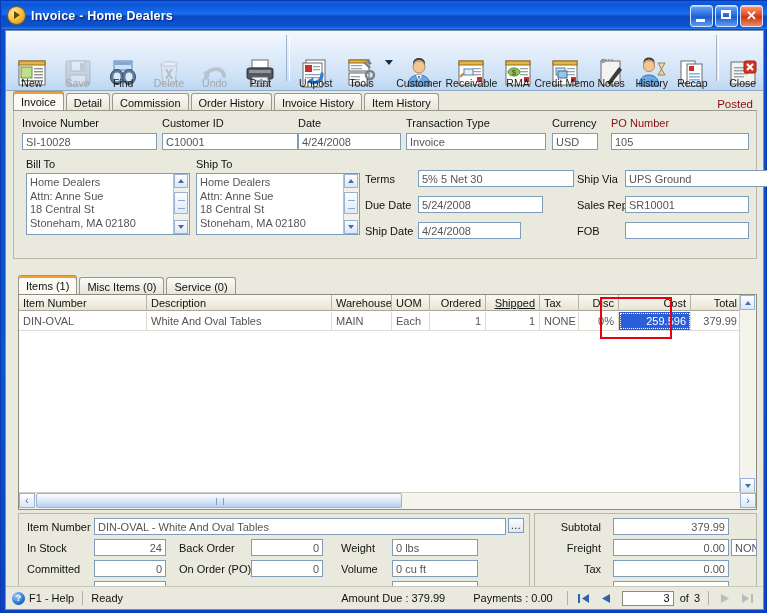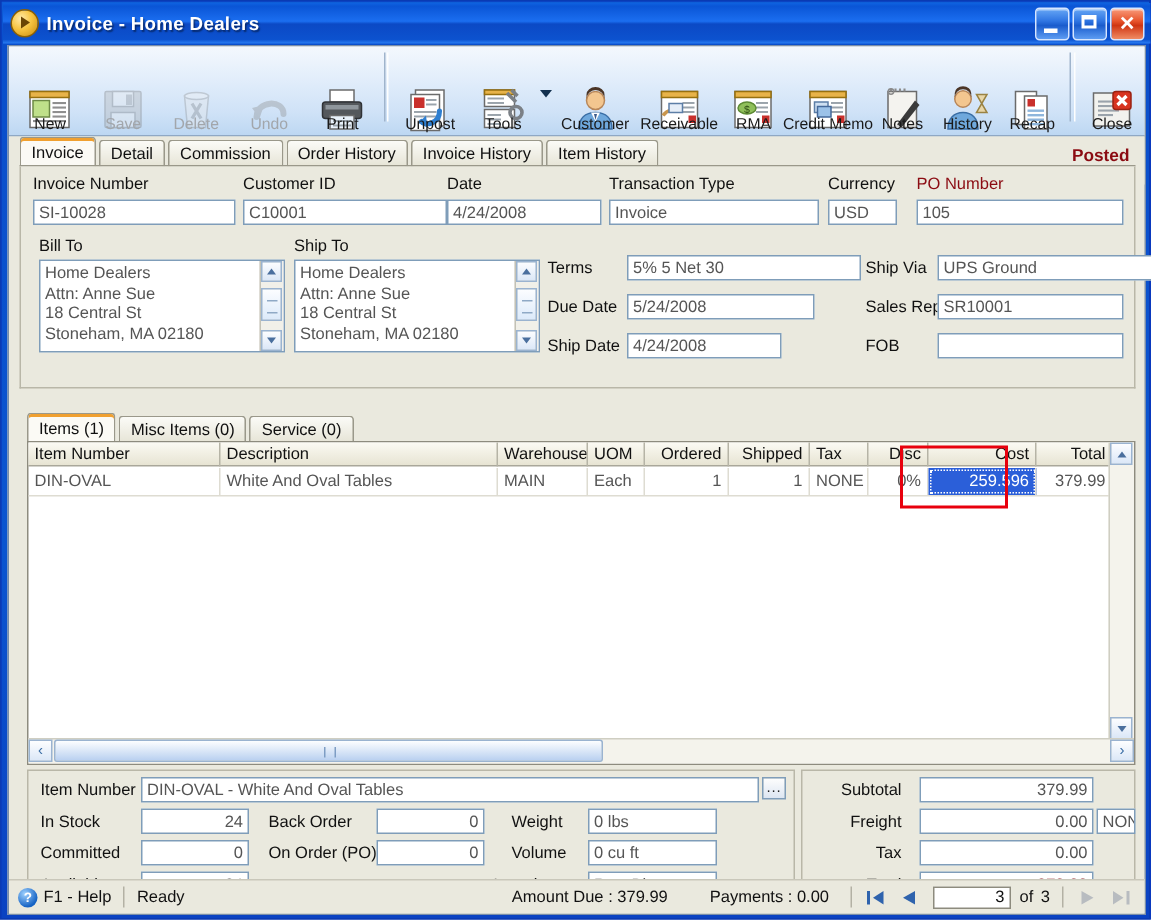--- a/index.html
+++ b/index.html
@@ -66,21 +66,21 @@
   .tb .ico{width:32px;height:32px;position:relative;}
   .tb.dis .ico{opacity:.35;filter:grayscale(100%);}
   .tb.narrow{width:48px;}
   .tb.wide{width:62px;}
   .tb-sep{width:2px;height:46px;margin:4px 3px 0 3px;border-left:1px solid #9fb4cc;border-right:1px solid #fdfefe;}
   .tb-arrow{width:10px;height:58px;display:flex;align-items:center;justify-content:center;padding-top:4px;box-sizing:border-box;}
   .tb-arrow i{display:block;border-left:4px solid transparent;border-right:4px solid transparent;border-top:5px solid #12304f;}
 
   
   .postedbar{position:absolute;left:0;top:60px;width:757px;height:32px;background:#eae9de;}
-  .posted{position:absolute;right:10px;top:7px;color:#8b0b12;font-weight:bold;font-size:11.5px;}
+  .posted{position:absolute;right:10px;top:7px;color:#8b0b12;font-weight:normal;font-size:11.5px;}
 
   
   .tabrow{position:absolute;left:7px;top:62px;height:18px;display:flex;align-items:flex-end;}
   .tab{
     height:17px;padding:0 7px;margin-right:2px;display:flex;align-items:center;
     background:linear-gradient(to bottom,#fbfbf7,#e6e4d6);
     border:1px solid #9a988a;border-bottom:none;border-radius:3px 3px 0 0;
     font-size:11px;color:#101010;white-space:nowrap;
   }
   .tab.active{
@@ -211,20 +211,34 @@
           <svg width="32" height="32" viewBox="0 0 32 32">
             <rect x="4" y="4" width="24" height="24" rx="1" fill="#9fb6cc" stroke="#5d7590"></rect>
             <rect x="9" y="4" width="14" height="10" fill="#e7eef5" stroke="#5d7590"></rect>
             <rect x="18" y="6" width="4" height="7" fill="#7d93aa"></rect>
             <rect x="8" y="18" width="16" height="10" fill="#e7eef5" stroke="#5d7590"></rect>
           </svg>
         </span>
         <span class="lbl">Save</span>
       </div>
 
+      <div class="tb">
+        <span class="ico">
+          <svg width="32" height="32" viewBox="0 0 32 32">
+            <rect x="7" y="4" width="18" height="9" fill="#cfe0f2" stroke="#5c7ea6"></rect>
+            <rect x="8" y="5" width="16" height="3" fill="#7fa9d8"></rect>
+            <ellipse cx="10" cy="20" rx="6.5" ry="7.5" fill="#4c6versus"></ellipse>
+            <ellipse cx="10" cy="20" rx="6.5" ry="7.5" fill="#5d7b9c" stroke="#3c5472"></ellipse>
+            <ellipse cx="22" cy="20" rx="6.5" ry="7.5" fill="#5d7b9c" stroke="#3c5472"></ellipse>
+            <ellipse cx="10" cy="20" rx="3.6" ry="4.4" fill="#dbe8f5"></ellipse>
+            <ellipse cx="22" cy="20" rx="3.6" ry="4.4" fill="#dbe8f5"></ellipse>
+          </svg>
+        </span>
+        <span class="lbl">Find</span>
+      </div>
 
       <div class="tb dis">
         <span class="ico">
           <svg width="32" height="32" viewBox="0 0 32 32">
             <path d="M8 7 L24 7 L22 28 L10 28 Z" fill="#dfe9f3" stroke="#7b93ab"></path>
             <ellipse cx="16" cy="7" rx="8" ry="2.4" fill="#eef4fa" stroke="#7b93ab"></ellipse>
             <path d="M13 12 l3 5 l-3 5 M19 12 l-3 5 l3 5" fill="none" stroke="#4f9c3f" stroke-width="2.2"></path>
           </svg>
         </span>
         <span class="lbl">Delete</span>
@@ -547,21 +561,21 @@
         </div>
     </div>
 
     <div class="gridbox">
       <div class="ghead">
         <div class="gh" style="width:128px;">Item Number</div>
         <div class="gh" style="width:185px;">Description</div>
         <div class="gh" style="width:60px;">Warehouse</div>
         <div class="gh" style="width:38px;">UOM</div>
         <div class="gh r" style="width:56px;">Ordered</div>
-        <div class="gh r" style="width:54px;">Shipped</div>
+        <div class="gh r" style="width:54px;text-decoration:underline;">Shipped</div>
         <div class="gh" style="width:39px;">Tax</div>
         <div class="gh r" style="width:40px;">Disc</div>
         <div class="gh r" style="width:72px;">Cost</div>
         <div class="gh r" style="width:50px;border-right:none;">Total</div>
       </div>
 
       <div class="grow">
         <div class="gc" style="width:128px;">DIN-OVAL</div>
         <div class="gc" style="width:185px;">White And Oval Tables</div>
         <div class="gc" style="width:60px;">MAIN</div>

